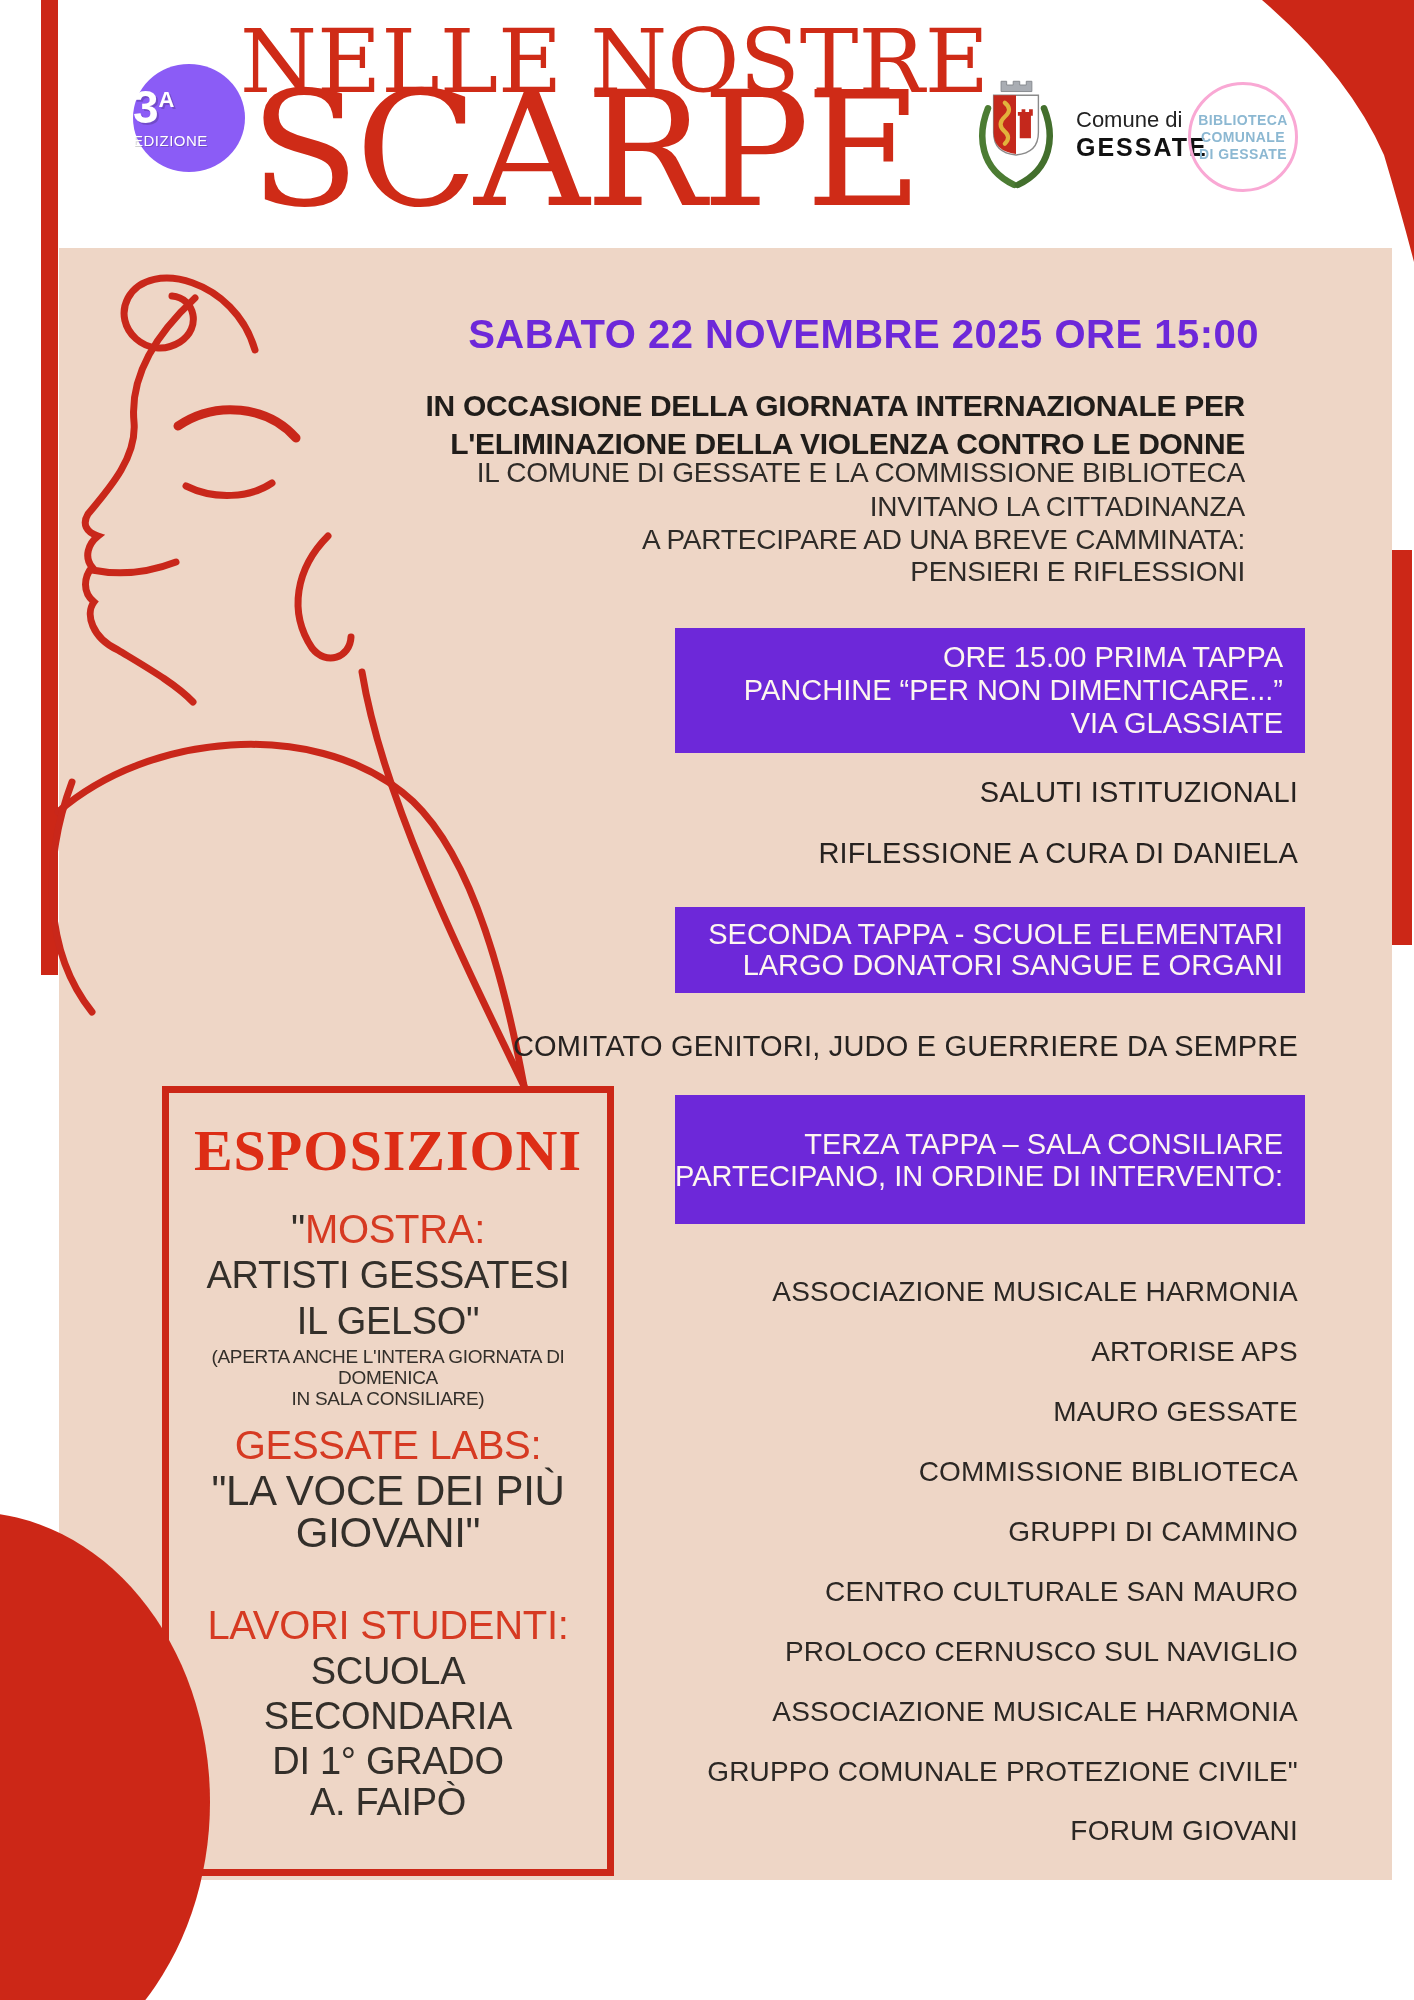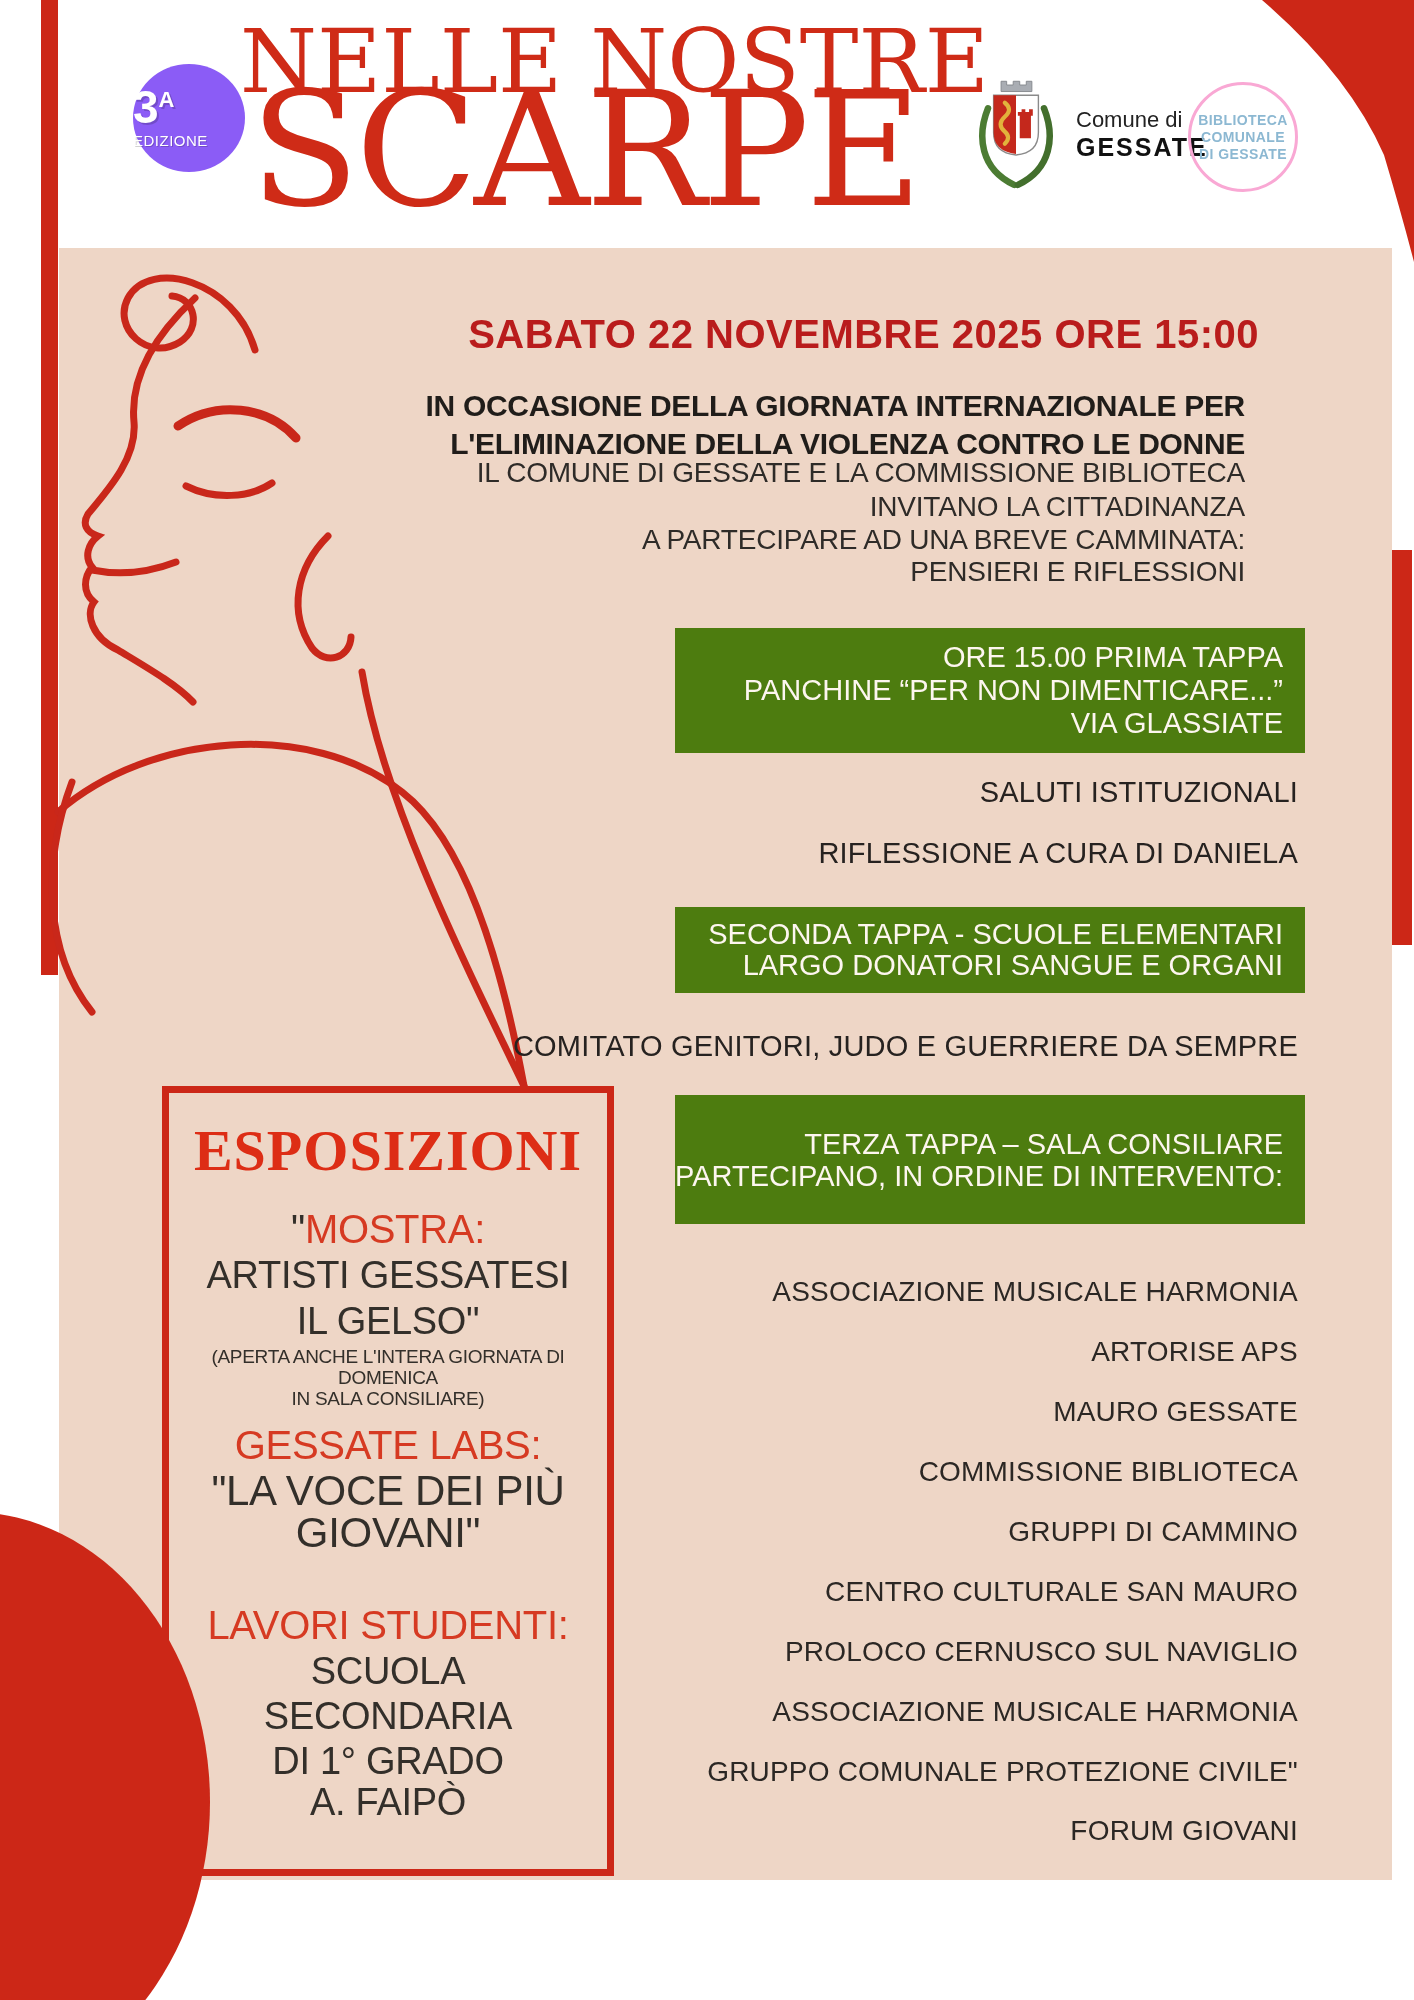--- a/index.html
+++ b/index.html
@@ -22,27 +22,27 @@
   .title-l2{position:absolute;left:250px;top:56px;width:660px;text-align:center;
             font-family:"DejaVu Serif",serif;font-size:160px;color:#cf2b17;letter-spacing:-4px;white-space:nowrap;}
   .comune{position:absolute;left:960px;top:70px;display:flex;align-items:center;gap:4px;}
   .comune-text .t1{font-size:22px;color:#222;}
   .comune-text .t2{font-size:25px;font-weight:bold;color:#111;letter-spacing:2px;}
   .biblio{position:absolute;left:1188px;top:82px;width:104px;height:104px;border:3px solid #f9a8d4;border-radius:50%;
           display:flex;flex-direction:column;justify-content:center;text-align:center;color:#8cb8d2;
           font-weight:bold;font-size:14px;line-height:17px;letter-spacing:.4px;}
   
   .r{position:absolute;white-space:nowrap;transform:translateY(-50%);}
-  .date{right:155px;top:334px;font-size:40px;font-weight:bold;color:#b91c1c;letter-spacing:.5px;}
+  .date{right:155px;top:334px;font-size:40px;font-weight:bold;color:#6d28d9;letter-spacing:.5px;}
   .occ{right:169px;font-size:30px;font-weight:bold;color:#201d1a;letter-spacing:-.3px;}
   .inv{right:169px;font-size:28px;color:#2e2b28;letter-spacing:-.2px;}
   .blk{right:116px;font-size:29px;color:#262220;letter-spacing:.2px;}
   .li{right:116px;font-size:28px;color:#2b2724;letter-spacing:.2px;}
   
-  .stage{position:absolute;left:675px;width:630px;background:#4d7c0f;display:flex;flex-direction:column;
+  .stage{position:absolute;left:675px;width:630px;background:#6d28d9;display:flex;flex-direction:column;
          justify-content:center;text-align:right;padding-right:22px;box-sizing:border-box;
          color:#fdf6ef;font-size:29px;}
   .stage div{white-space:nowrap;}
   #stage1{top:628px;height:125px;line-height:33px;}
   #stage2{top:907px;height:86px;line-height:31px;}
   #stage3{top:1095px;height:129px;line-height:32px;}
   
   .expo{position:absolute;left:162px;top:1086px;width:452px;height:790px;border:7px solid #cc2717;
         box-sizing:border-box;}
   .bc{position:absolute;left:0;width:100%;text-align:center;transform:translateY(-50%);white-space:nowrap;}

